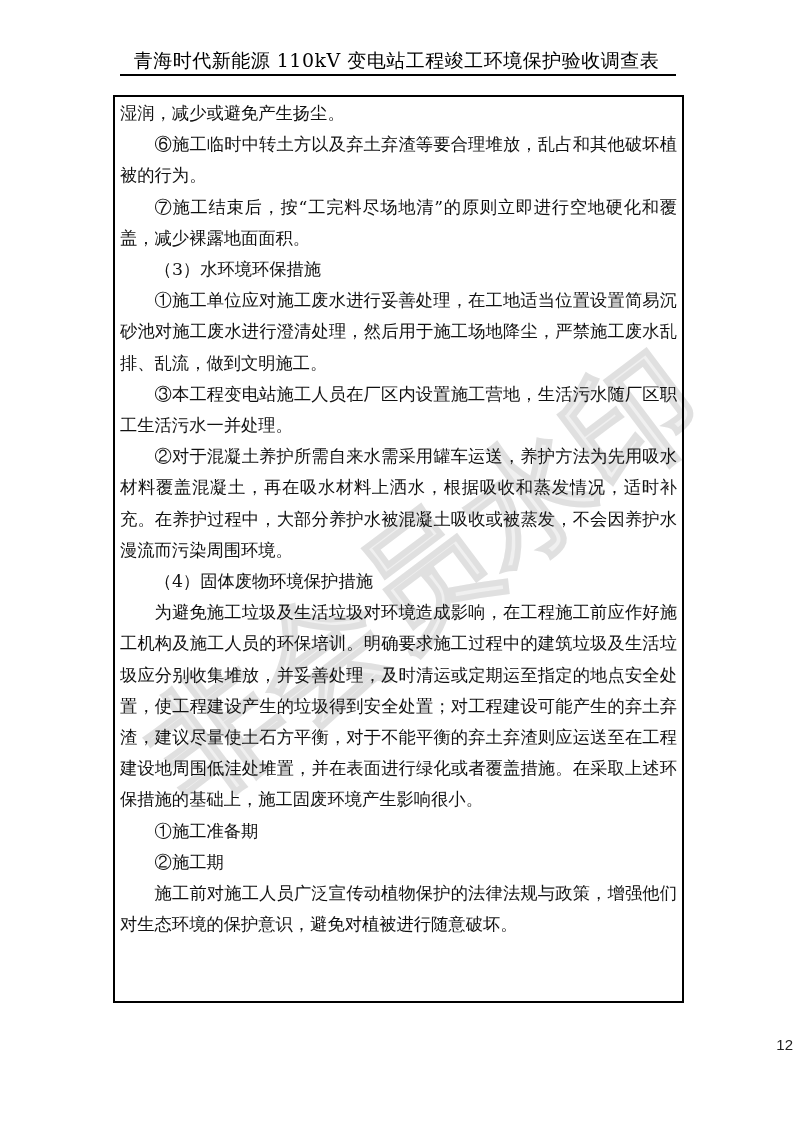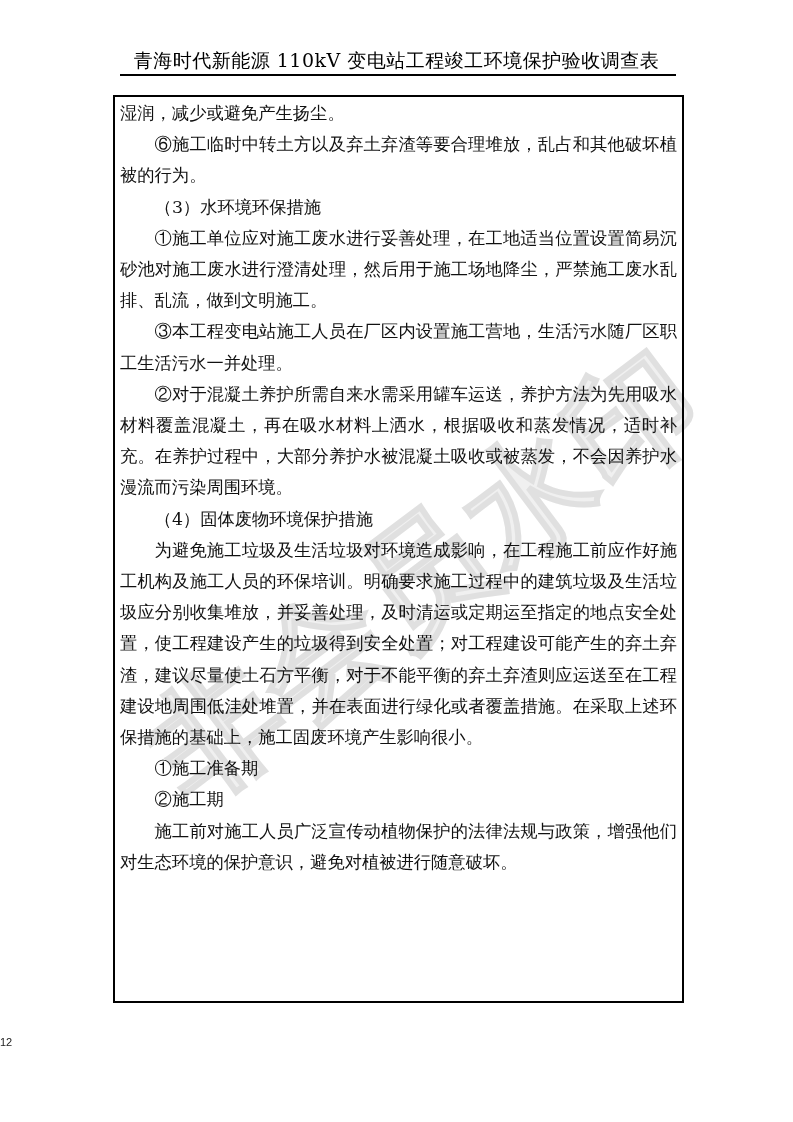--- a/index.html
+++ b/index.html
@@ -78,41 +78,42 @@
     margin: 0;
   }
   .para.indent {
     text-indent: 2em;
   }
   .page-number {
     position: absolute;
     top: 1036px;
     left: 0;
     width: 100%;
-    text-align: left;
-    font-size: 11px;
+    text-align: right;
+    font-size: 15px;
     font-family: "Liberation Sans", sans-serif;
     color: #222222;
     z-index: 2;
   }
 </style>
 </head>
 <body>
 
 <div class="page">
 
   <div class="watermark">非会员水印</div>
 
   <div class="page-title">青海时代新能源 110kV 变电站工程竣工环境保护验收调查表</div>
 
   <div class="title-rule"></div>
 
   <div class="content-box" id="content-box">
       <div class="para">湿润，减少或避免产生扬尘。</div>
       <div class="para indent">⑥施工临时中转土方以及弃土弃渣等要合理堆放，乱占和其他破坏植被的行为。</div>
+      <div class="para indent">⑦施工结束后，按“工完料尽场地清”的原则立即进行空地硬化和覆盖，减少裸露地面面积。</div>
       <div class="para indent">（3）水环境环保措施</div>
       <div class="para indent">①施工单位应对施工废水进行妥善处理，在工地适当位置设置简易沉砂池对施工废水进行澄清处理，然后用于施工场地降尘，严禁施工废水乱排、乱流，做到文明施工。</div>
       <div class="para indent">③本工程变电站施工人员在厂区内设置施工营地，生活污水随厂区职工生活污水一并处理。</div>
       <div class="para indent">②对于混凝土养护所需自来水需采用罐车运送，养护方法为先用吸水材料覆盖混凝土，再在吸水材料上洒水，根据吸收和蒸发情况，适时补充。在养护过程中，大部分养护水被混凝土吸收或被蒸发，不会因养护水漫流而污染周围环境。</div>
       <div class="para indent">（4）固体废物环境保护措施</div>
       <div class="para indent">为避免施工垃圾及生活垃圾对环境造成影响，在工程施工前应作好施工机构及施工人员的环保培训。明确要求施工过程中的建筑垃圾及生活垃圾应分别收集堆放，并妥善处理，及时清运或定期运至指定的地点安全处置，使工程建设产生的垃圾得到安全处置；对工程建设可能产生的弃土弃渣，建议尽量使土石方平衡，对于不能平衡的弃土弃渣则应运送至在工程建设地周围低洼处堆置，并在表面进行绿化或者覆盖措施。在采取上述环保措施的基础上，施工固废环境产生影响很小。</div>
       <div class="para indent">①施工准备期</div>
       <div class="para indent">②施工期</div>
       <div class="para indent">施工前对施工人员广泛宣传动植物保护的法律法规与政策，增强他们对生态环境的保护意识，避免对植被进行随意破坏。</div>
     </div>

